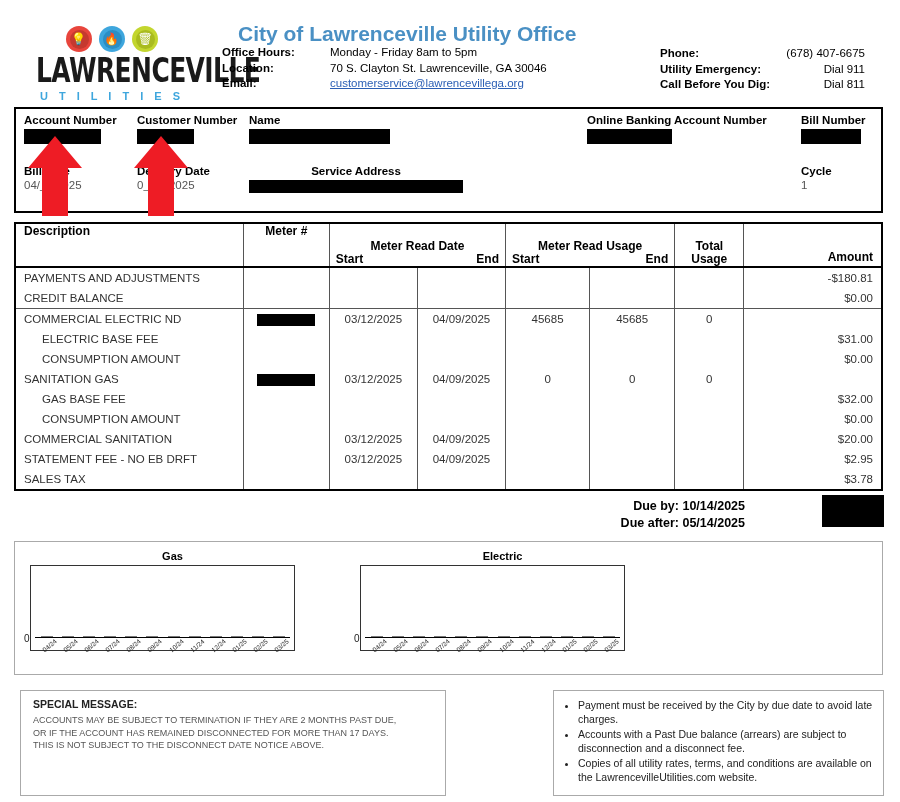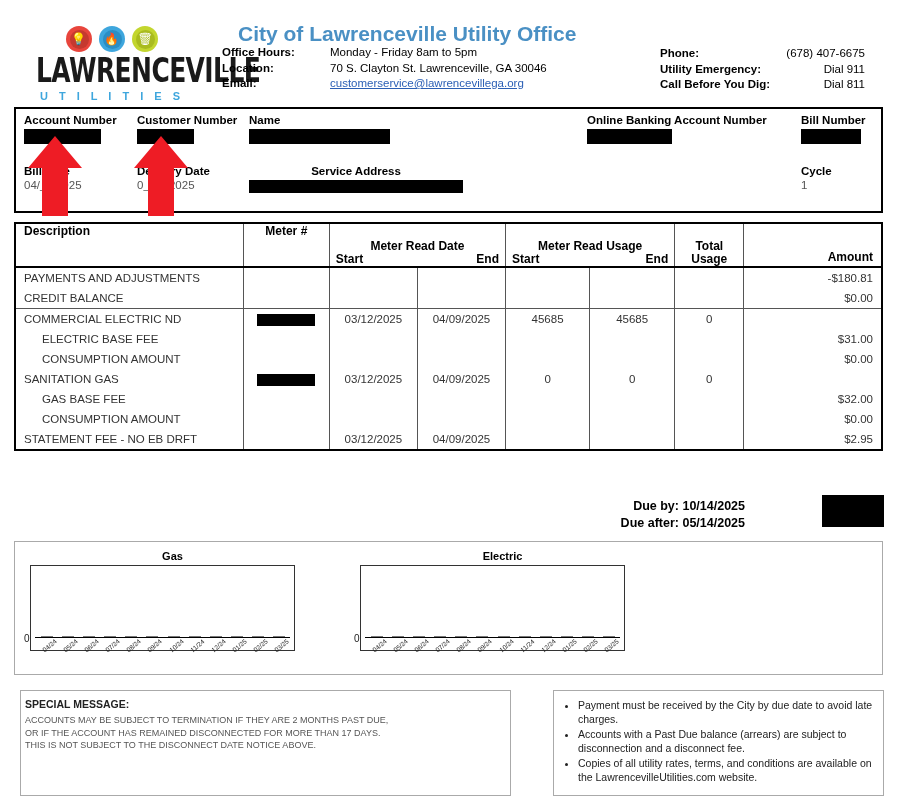--- a/index.html
+++ b/index.html
@@ -299,25 +299,25 @@
     bottom: 0;
     width: 12px;
     background: #555;
   }
 
   
   .special-box {
     position: absolute;
     left: 20px;
     top: 690px;
-    width: 491px;
+    width: 426px;
     height: 106px;
     border: 1.5px solid #aaa;
     box-sizing: border-box;
-    padding: 7px 4px;
+    padding: 7px 12px;
   }
   .special-title {
     font-size: 10.5px;
     font-weight: bold;
     color: #222;
     margin-bottom: 4px;
   }
   .special-line {
     font-size: 9px;
     color: #555;
@@ -570,28 +570,48 @@
           <td class="cell-desc indent">CONSUMPTION AMOUNT</td>
           <td class="cell-center"></td>
           <td class="cell-center"></td>
           <td class="cell-center"></td>
           <td class="cell-center"></td>
           <td class="cell-center"></td>
           <td class="cell-center"></td>
           <td class="cell-right">$0.00</td>
         </tr>
         <tr>
-          <td class="cell-desc">STATEMENT FEE - NO EB DRFT</td>
+          <td class="cell-desc">COMMERCIAL SANITATION</td>
           <td class="cell-center"></td>
           <td class="cell-center">03/12/2025</td>
           <td class="cell-center">04/09/2025</td>
           <td class="cell-center"></td>
           <td class="cell-center"></td>
           <td class="cell-center"></td>
+          <td class="cell-right">$20.00</td>
+        </tr>
+        <tr>
+          <td class="cell-desc">STATEMENT FEE - NO EB DRFT</td>
+          <td class="cell-center"></td>
+          <td class="cell-center">03/12/2025</td>
+          <td class="cell-center">04/09/2025</td>
+          <td class="cell-center"></td>
+          <td class="cell-center"></td>
+          <td class="cell-center"></td>
           <td class="cell-right">$2.95</td>
+        </tr>
+        <tr>
+          <td class="cell-desc">SALES TAX</td>
+          <td class="cell-center"></td>
+          <td class="cell-center"></td>
+          <td class="cell-center"></td>
+          <td class="cell-center"></td>
+          <td class="cell-center"></td>
+          <td class="cell-center"></td>
+          <td class="cell-right">$3.78</td>
         </tr>
       </tbody>
   </table>
 </div>
 
 <div class="due-block">
   <div>Due by: 10/14/2025</div>
   <div>Due after: 05/14/2025</div>
 </div>
 <div class="due-redact"></div>

